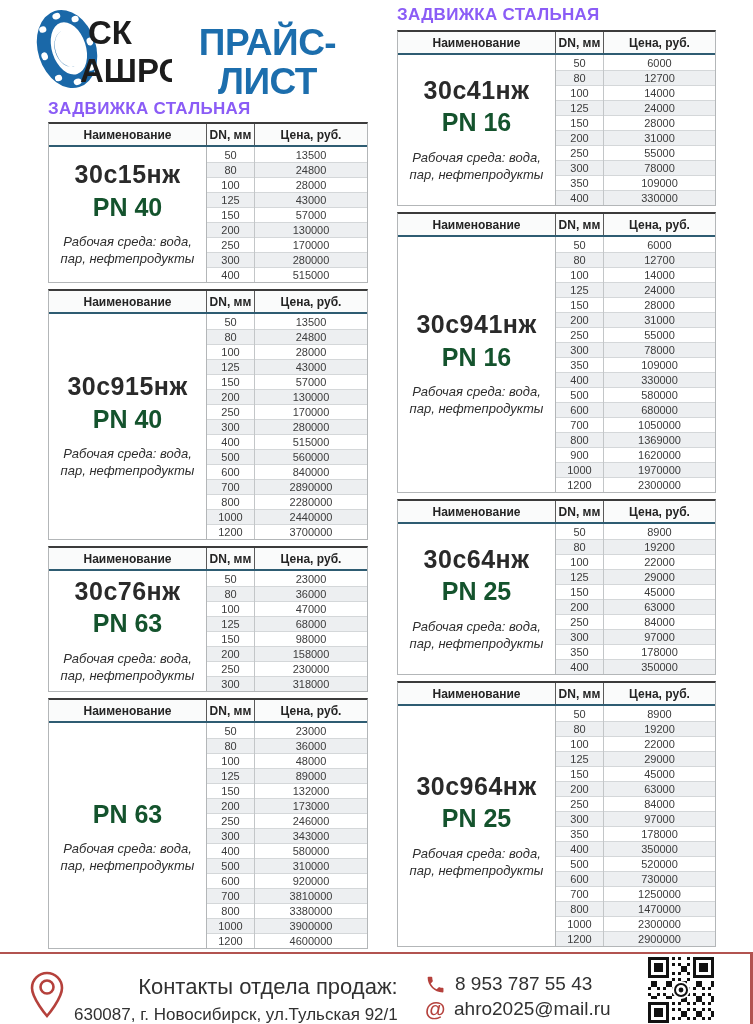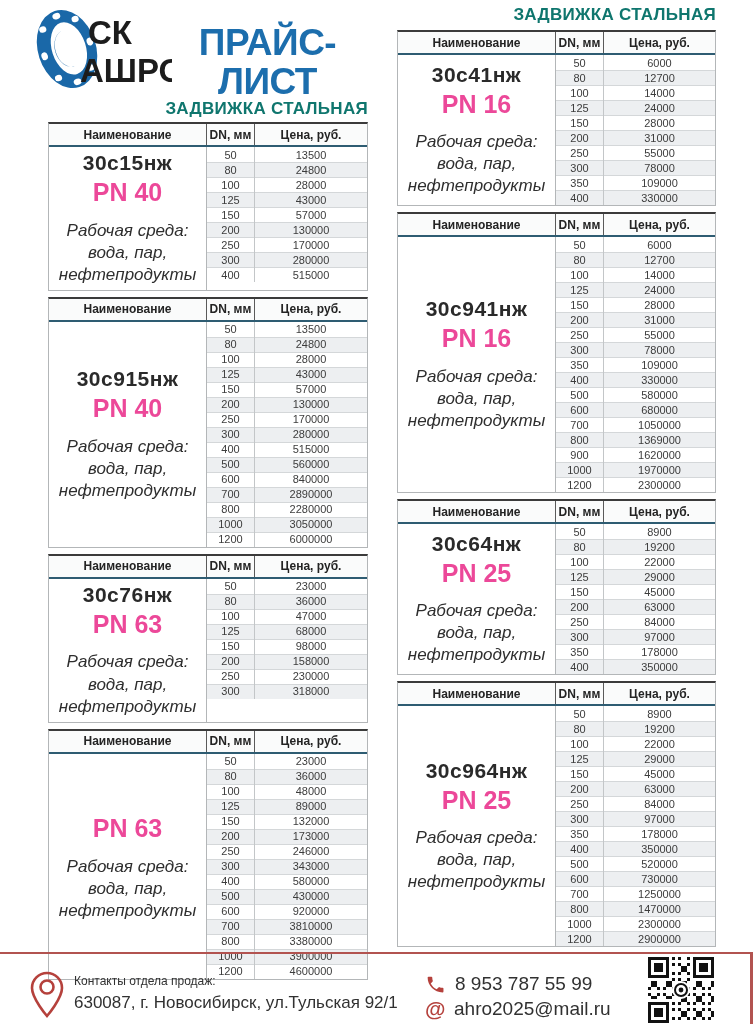--- a/index.html
+++ b/index.html
@@ -5,50 +5,50 @@
   html,body { margin:0; padding:0; }
   body {
     width:753px; height:1024px; position:relative; overflow:hidden;
     background:#ffffff; font-family:"Liberation Sans", sans-serif;
   }
   
   #logo { position:absolute; left:22px; top:2px; width:150px; height:94px; }
   #title-block { position:absolute; left:150px; top:24px; width:235px; text-align:center; }
   #page-title { font-size:37px; font-weight:bold; color:#1c6ead; letter-spacing:-0.5px; line-height:1.05; }
   #page-date  { font-size:21px; color:#4f4f4f; margin-top:2px; }
-  .section-title { position:absolute; text-align:right; font-size:17px; font-weight:bold; color:#0f766e; letter-spacing:0.3px; }
+  .section-title { position:absolute; text-align:left; font-size:17px; font-weight:bold; color:#8b5cf6; letter-spacing:0.3px; }
   #section-left  { left:48px;  top:99px; width:320px; }
   #section-right { left:397px; top:5px;  width:319px; }
   
   #col-left  { position:absolute; left:48px;  top:122px; width:320px; }
   #col-right { position:absolute; left:397px; top:30px;  width:319px; }
   
   .tbl { background:#fff; border:1px solid #b3b6b8; border-top:2px solid #3b3b3b; margin-bottom:6px; box-sizing:border-box; }
   .tbl-head { display:grid; grid-template-columns:158px 48px 1fr; border-bottom:2px solid #2e5c72; background:#fafbfb; }
   .hc { height:21px; display:flex; align-items:center; justify-content:center;
         font-size:12px; font-weight:bold; color:#242424; border-right:1px solid #5a5a5a; }
   .hc:last-child { border-right:none; }
   .tbl-body { display:flex; }
   .name-cell { width:158px; border-right:1px solid #b3b6b8; display:flex; flex-direction:column;
                align-items:center; justify-content:center; text-align:center; padding:4px 2px; box-sizing:border-box; }
-  .model { font-size:21px; font-weight:bold; color:#2a2a2a; letter-spacing:0.5px; line-height:1.1; }
-  .pn    { font-size:25px; font-weight:bold; color:#ec4899; margin-top:5px; line-height:1.1; }
-  .medium{ font-style:italic; font-size:17px; color:#2e2e2e; margin-top:13px; line-height:1.3; max-width:152px; }
+  .model { font-size:25px; font-weight:bold; color:#2a2a2a; letter-spacing:0.5px; line-height:1.1; }
+  .pn    { font-size:25px; font-weight:bold; color:#14532d; margin-top:5px; line-height:1.1; }
+  .medium{ font-style:italic; font-size:13px; color:#2e2e2e; margin-top:13px; line-height:1.3; max-width:152px; }
   .rows { flex:1; display:flex; flex-direction:column; }
   .trow { display:grid; grid-template-columns:48px 1fr; height:15px; }
   .trow:nth-child(even) { background:#edeff1; }
   .trow:not(:first-child) { box-shadow: inset 0 1px 0 #d4d7d9; }
   .dn, .price { display:flex; align-items:center; justify-content:center; font-size:11px; color:#3c3c3c; }
   .dn { border-right:1px solid #c3c6c8; }
   
   #footer-line { position:absolute; left:0; top:952px; width:753px; height:2px; background:#b25350; }
   #footer-right-bar { position:absolute; right:0; top:952px; width:3px; height:72px; background:#b25350; }
   #pin { position:absolute; left:28px; top:970px; }
   #contact-block { position:absolute; left:74px; top:974px; color:#313131; }
-  #contact-label  { font-size:12px; }
+  #contact-label  { font-size:22px;text-align:right; }
   #contact-address{ font-size:17px; margin-top:5px; }
   #phone-row { position:absolute; left:425px; top:973px; display:flex; align-items:center; }
   #email-row { position:absolute; left:425px; top:997px; display:flex; align-items:center; }
   #phone-row .txt, #email-row .txt { font-size:19px; color:#313131; margin-left:9px; }
   .at-glyph { color:#b5413c; font-size:21px; font-weight:bold; width:20px; text-align:center; }
   #qr-box { position:absolute; left:648px; top:957px; width:66px; height:66px; }
 </style>
 </head>
 <body>
 
@@ -192,25 +192,25 @@
           <div class="trow">
             <div class="dn">700</div>
             <div class="price">2890000</div>
           </div>
           <div class="trow">
             <div class="dn">800</div>
             <div class="price">2280000</div>
           </div>
           <div class="trow">
             <div class="dn">1000</div>
-            <div class="price">3050000</div>
+            <div class="price">2440000</div>
           </div>
           <div class="trow">
             <div class="dn">1200</div>
-            <div class="price">6000000</div>
+            <div class="price">3700000</div>
           </div>
         </div>
       </div>
     </div>
     <div class="tbl">
       <div class="tbl-head">
         <div class="hc">Наименование</div>
         <div class="hc">DN, мм</div>
         <div class="hc">Цена, руб.</div>
       </div>
@@ -299,21 +299,21 @@
           <div class="trow">
             <div class="dn">300</div>
             <div class="price">343000</div>
           </div>
           <div class="trow">
             <div class="dn">400</div>
             <div class="price">580000</div>
           </div>
           <div class="trow">
             <div class="dn">500</div>
-            <div class="price">430000</div>
+            <div class="price">310000</div>
           </div>
           <div class="trow">
             <div class="dn">600</div>
             <div class="price">920000</div>
           </div>
           <div class="trow">
             <div class="dn">700</div>
             <div class="price">3810000</div>
           </div>
           <div class="trow">
@@ -623,21 +623,21 @@
 
 <div id="contact-block">
   <div id="contact-label">Контакты отдела продаж:</div>
   <div id="contact-address">630087, г. Новосибирск, ул.Тульская 92/1</div>
 </div>
 
 <div id="phone-row">
   <svg width="21" height="21" viewBox="0 0 24 24">
     <path fill="#b5413c" d="M6.6 10.8c1.5 2.9 3.8 5.2 6.7 6.7l2.2-2.2c.3-.3.7-.4 1-.2 1.1.4 2.4.6 3.6.6.6 0 1 .4 1 1V20c0 .6-.4 1-1 1C10.8 21 3 13.2 3 4c0-.6.4-1 1-1h3.3c.6 0 1 .4 1 1 0 1.3.2 2.5.6 3.6.1.3 0 .7-.2 1l-2.1 2.2z"></path>
   </svg>
-  <span class="txt">8 953 787 55 99</span>
+  <span class="txt">8 953 787 55 43</span>
 </div>
 
 <div id="email-row">
   <span class="at-glyph">@</span>
   <span class="txt">ahro2025@mail.ru</span>
 </div>
 
 <div id="qr-box">
   <svg id="qr-svg" width="66" height="66" viewBox="0 0 66 66">
       <rect x="0" y="0" width="66" height="66" fill="#ffffff"></rect>

